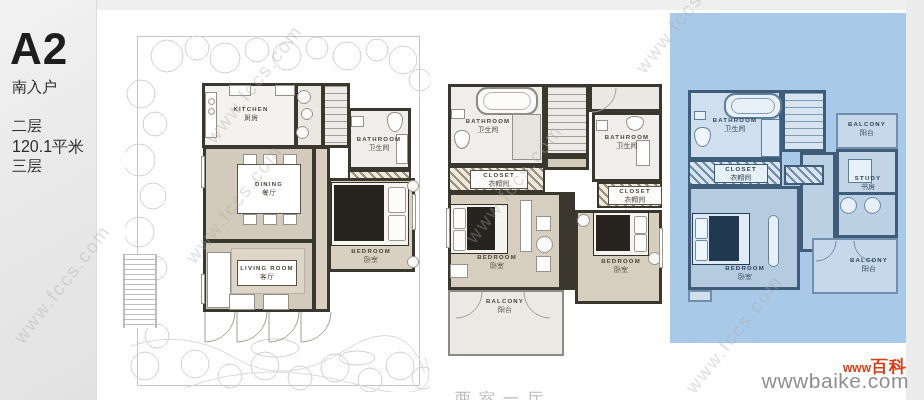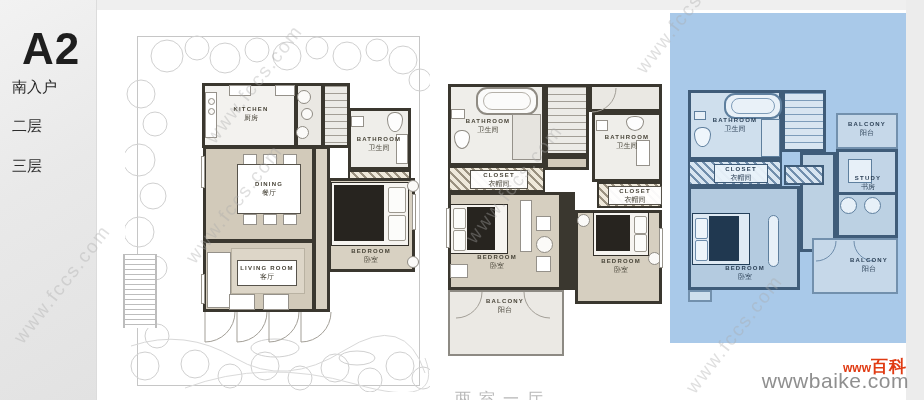--- a/index.html
+++ b/index.html
@@ -5,21 +5,21 @@
   html,body{margin:0;padding:0;}
   body{
     position:relative;width:924px;height:400px;overflow:hidden;background:#fff;
     font-family:"Liberation Sans","DejaVu Sans",sans-serif;
   }
   .abs{position:absolute;}
   
   #top-strip{left:0;top:0;width:924px;height:10px;background:#efefef;}
   #right-strip{left:906px;top:0;width:18px;height:400px;background:#ececec;}
   #sidebar{left:0;top:0;width:96px;height:400px;background:linear-gradient(150deg,#f2f2f2 0%,#e9e9e9 45%,#e2e2e2 100%);border-right:1px solid #dcdcdc;}
-  #unit-code{left:10px;top:24px;font-size:44px;font-weight:600;color:#1e1e1e;letter-spacing:1px;margin-left:12px;}
+  #unit-code{left:10px;top:24px;font-size:44px;font-weight:600;color:#1e1e1e;letter-spacing:1px;}
   #entry-label{left:12px;top:78px;font-size:15px;color:#262626;}
   .flr{left:12px;font-size:15px;color:#2d2d2d;}
   .area{left:12px;font-size:16px;color:#2d2d2d;}
   
   #blue-panel{left:670px;top:13px;width:236px;height:330px;background:#a9c9e9;}
   
   .plan{position:absolute;}
   .room{position:absolute;box-sizing:border-box;border:3px solid #3a372f;z-index:3;}
   .nf{border-width:2px;border-color:#8d8a83;}
   .fccs{position:absolute;color:rgba(172,172,172,.38);font-size:19px;letter-spacing:2px;
@@ -75,20 +75,21 @@
 </head>
 <body>
 
 <div class="abs" id="top-strip"></div>
 <div class="abs" id="right-strip"></div>
 
 <div class="abs" id="sidebar">
   <div class="abs" id="unit-code">A2</div>
   <div class="abs" id="entry-label">南入户</div>
   <div class="abs flr" style="top:117px">二层</div>
+  <div class="abs area" style="top:137px">120.1平米</div>
   <div class="abs flr" style="top:157px">三层</div>
 </div>
 
 <div class="plan" id="plan-left" style="left:125px;top:28px;width:305px;height:364px">
   <div class="garden-border" style="left:12px;top:8px;width:281px;height:348px"></div>
   <svg class="abs" width="305" height="364" style="left:0;top:0;z-index:1">
     <g fill="none" stroke="#d0d0d0" stroke-width="1">
       <circle cx="42" cy="28" r="16"></circle>
         <circle cx="72" cy="20" r="12"></circle>
         <circle cx="100" cy="30" r="15"></circle>

